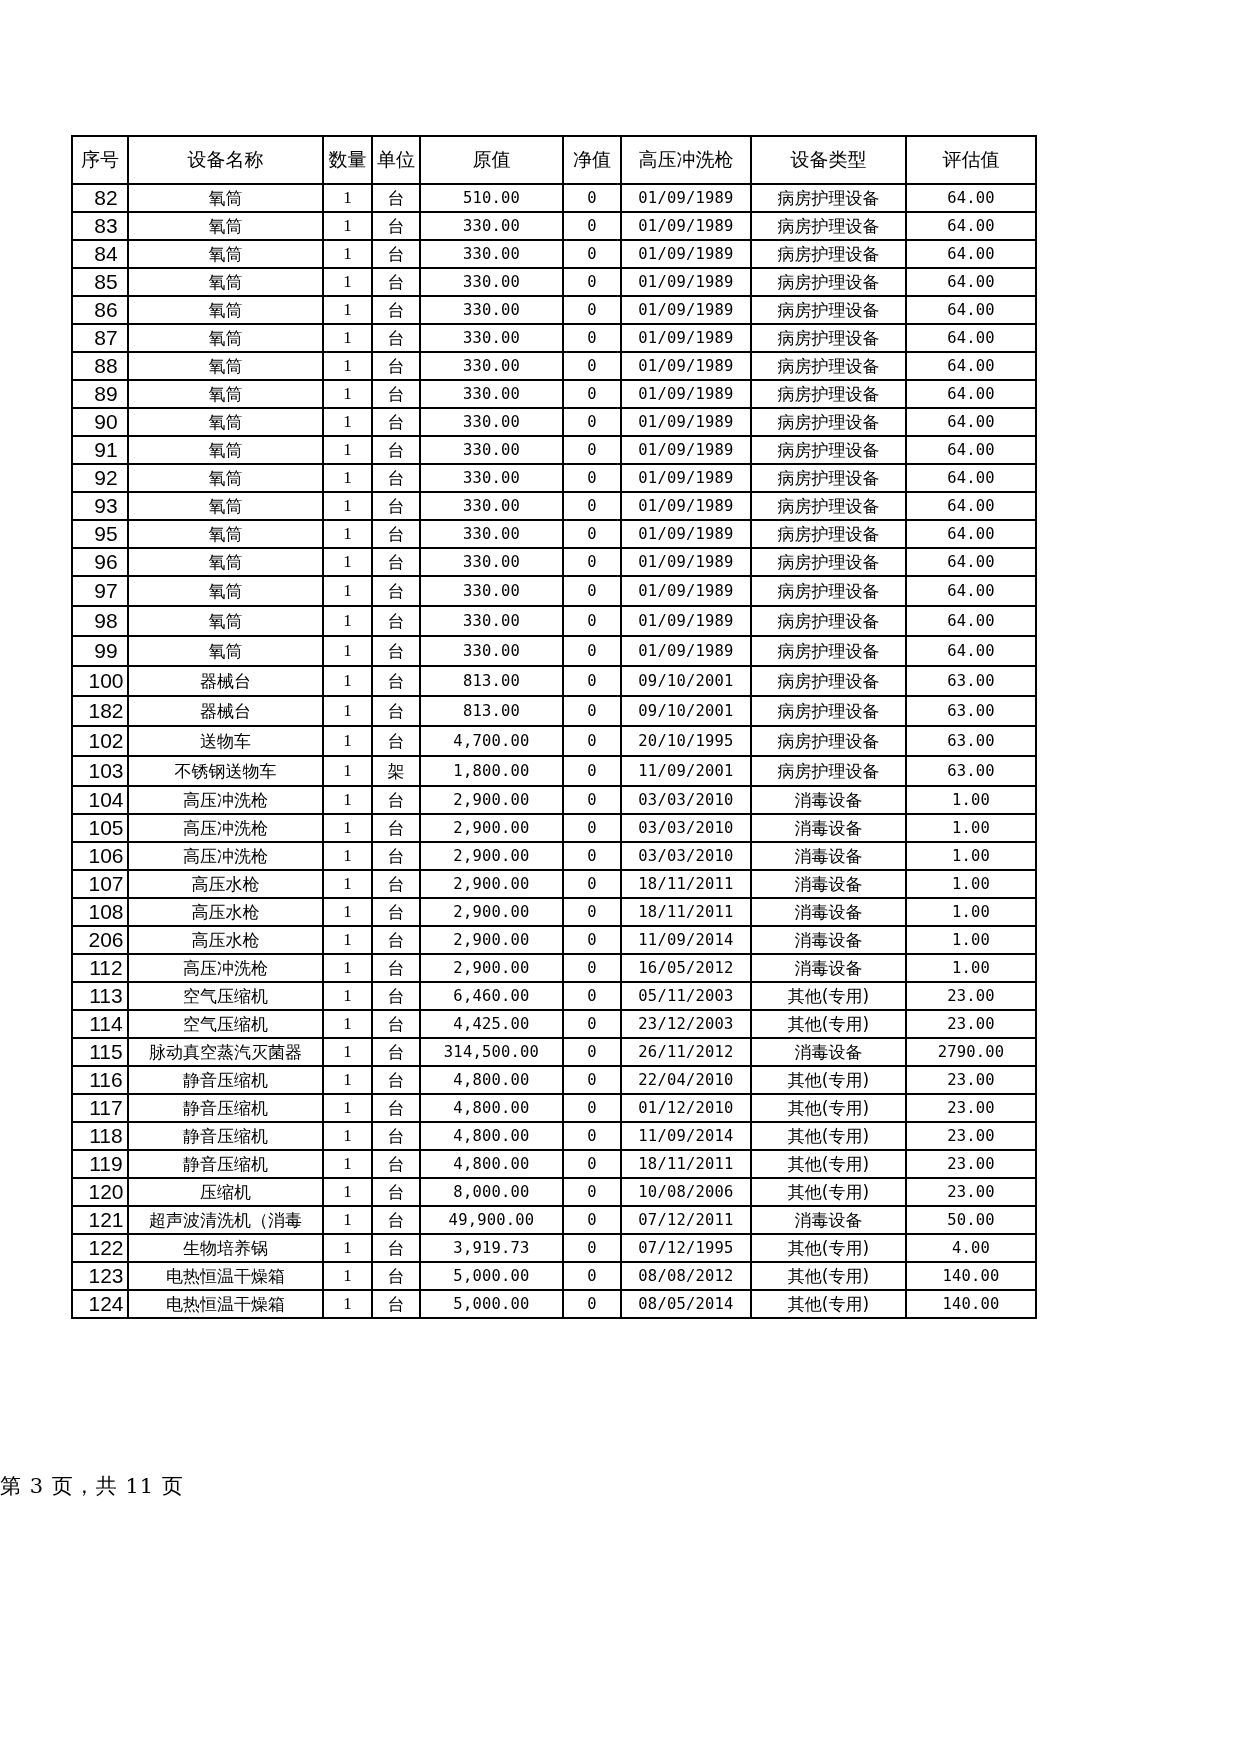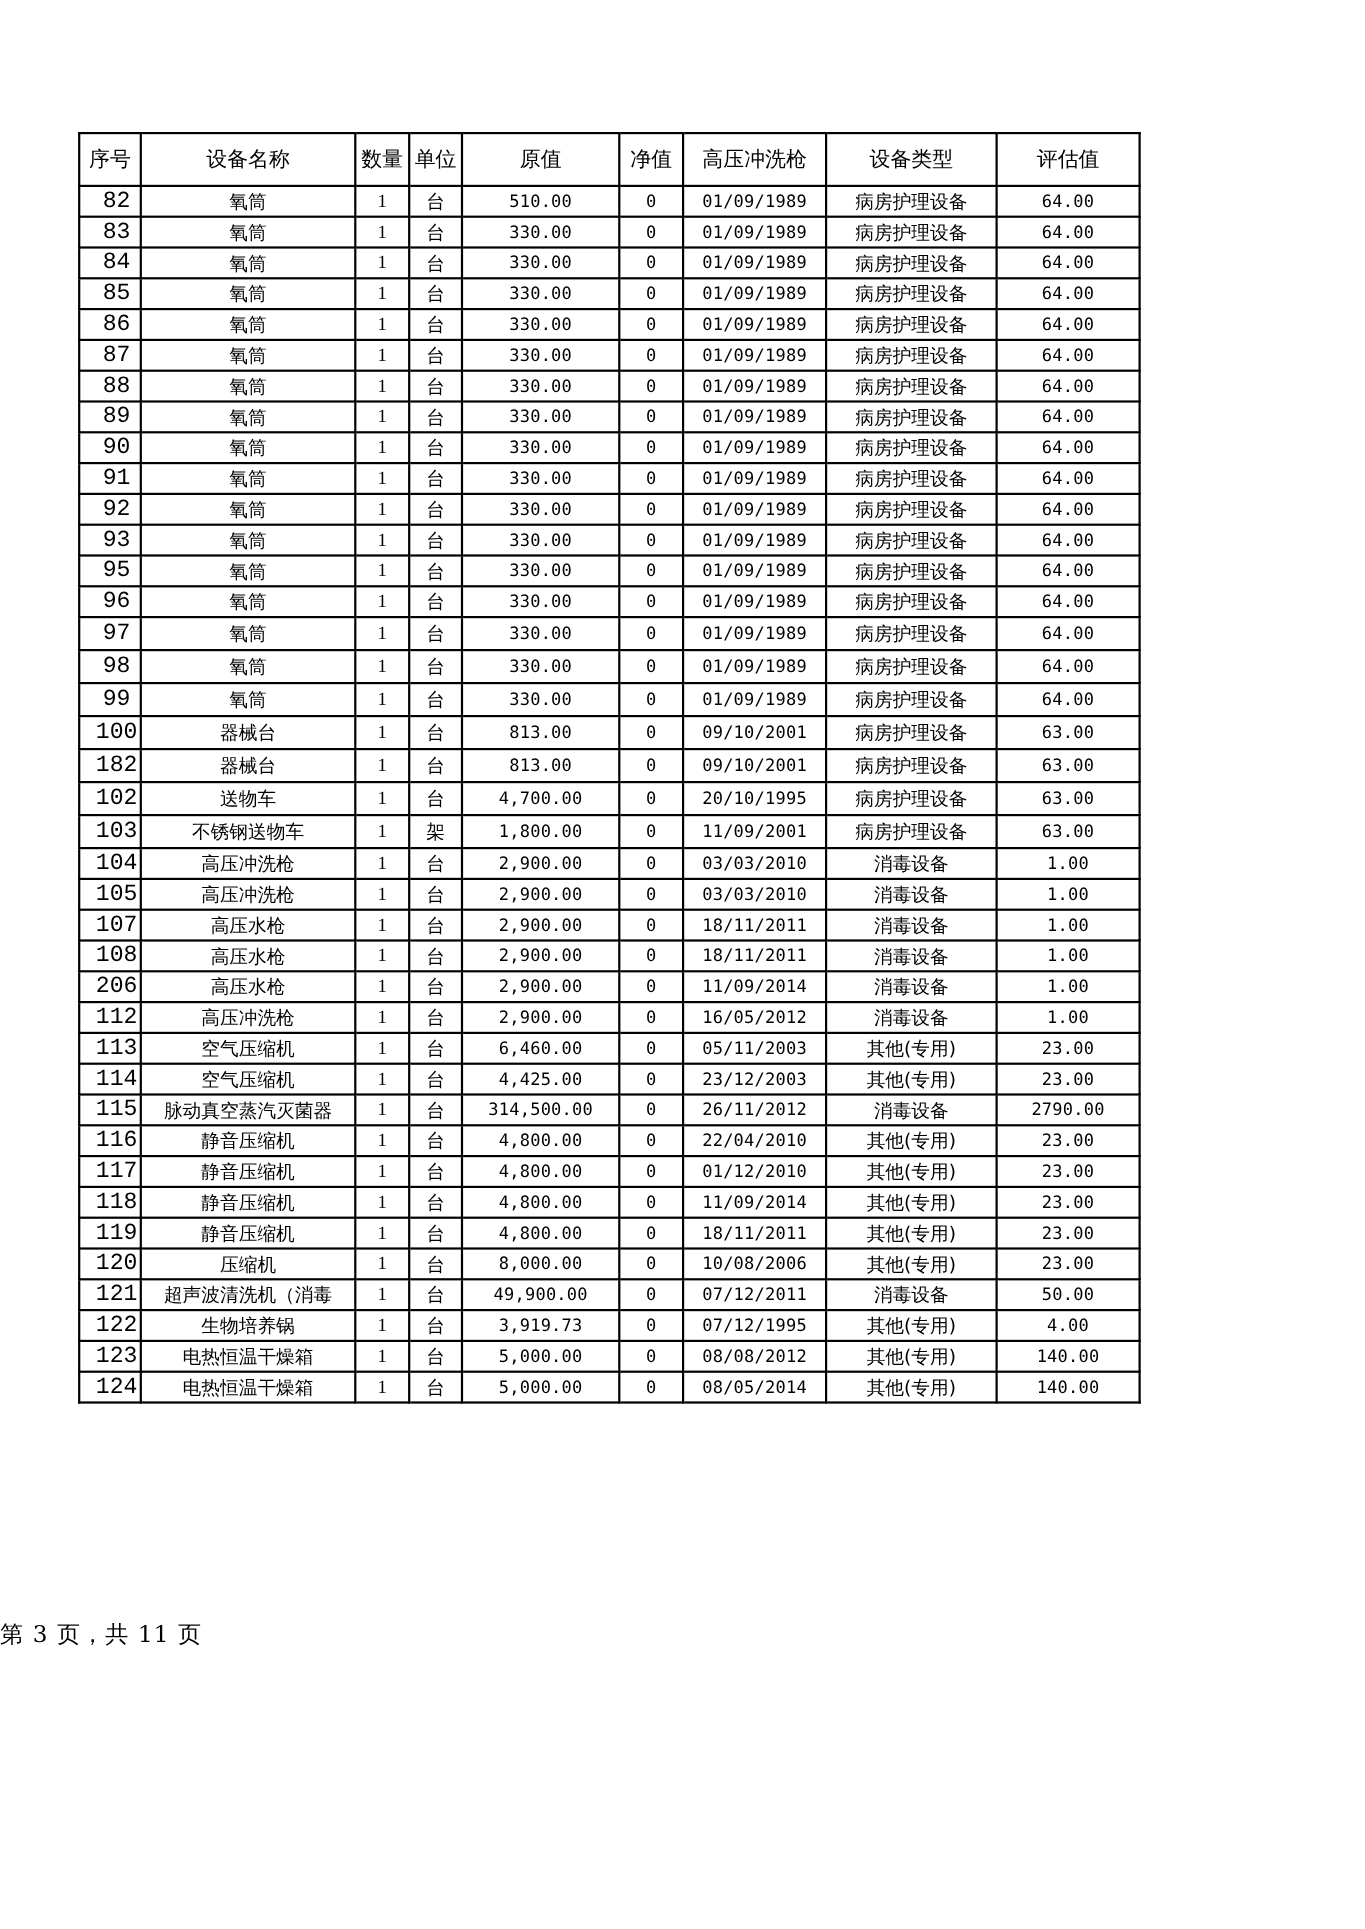--- a/index.html
+++ b/index.html
@@ -1,25 +1,25 @@
 <!DOCTYPE html>
 <html><head>
   <meta charset="utf-8">
   <style>
     html, body { margin: 0; padding: 0; background: #ffffff; }
     body { width: 1241px; height: 1754px; position: relative; overflow: hidden;
            font-family: "DejaVu Serif", "Liberation Serif", serif; color: #000; }
-    .sheet { position: absolute; left: 71px; top: 120px; width: 776px; }
+    .sheet { position: absolute; left: 71px; top: 135px; width: 776px; }
     table { border-collapse: collapse; table-layout: fixed; width: 964px; }
     th, td { border: 2.5px solid #000; padding: 0; text-align: center; vertical-align: middle;
              white-space: nowrap; overflow: hidden; }
     th { height: 46px; font-weight: normal; font-size: 19px; font-family: "DejaVu Sans", sans-serif; }
     td { height: 26px; font-size: 16px; }
     tr.tall td { height: 28px; }
-    td.c-no { font-family: Liberation Mono, monospace; font-size: 21px; padding-left: 12px; }
+    td.c-no { font-family: Liberation Sans, sans-serif; font-size: 21px; padding-left: 12px; }
     td.c-name, td.c-unit, td.c-type { font-family: "DejaVu Sans", sans-serif; font-size: 17px; }
     td.c-qty { font-family: "Liberation Serif", serif; font-size: 17px; }
     td.c-orig, td.c-net, td.c-date, td.c-val { font-family: "DejaVu Sans Mono", "Liberation Mono", monospace; font-size: 15.5px; letter-spacing: 0.2px; }
     .footer { position: absolute; left: 0; width: 1241px; top: 1472px; text-align: left;
               font-family: "DejaVu Serif", serif; font-size: 21px; letter-spacing: 1px; }
   </style>
 </head>
 <body>
 
 <div class="sheet">
@@ -296,20 +296,31 @@
           <td class="c-name">高压冲洗枪</td>
           <td class="c-qty">1</td>
           <td class="c-unit">台</td>
           <td class="c-orig">2,900.00</td>
           <td class="c-net">0</td>
           <td class="c-date">03/03/2010</td>
           <td class="c-type">消毒设备</td>
           <td class="c-val">1.00</td>
         </tr>
         <tr>
+          <td class="c-no">106</td>
+          <td class="c-name">高压冲洗枪</td>
+          <td class="c-qty">1</td>
+          <td class="c-unit">台</td>
+          <td class="c-orig">2,900.00</td>
+          <td class="c-net">0</td>
+          <td class="c-date">03/03/2010</td>
+          <td class="c-type">消毒设备</td>
+          <td class="c-val">1.00</td>
+        </tr>
+        <tr>
           <td class="c-no">107</td>
           <td class="c-name">高压水枪</td>
           <td class="c-qty">1</td>
           <td class="c-unit">台</td>
           <td class="c-orig">2,900.00</td>
           <td class="c-net">0</td>
           <td class="c-date">18/11/2011</td>
           <td class="c-type">消毒设备</td>
           <td class="c-val">1.00</td>
         </tr>

